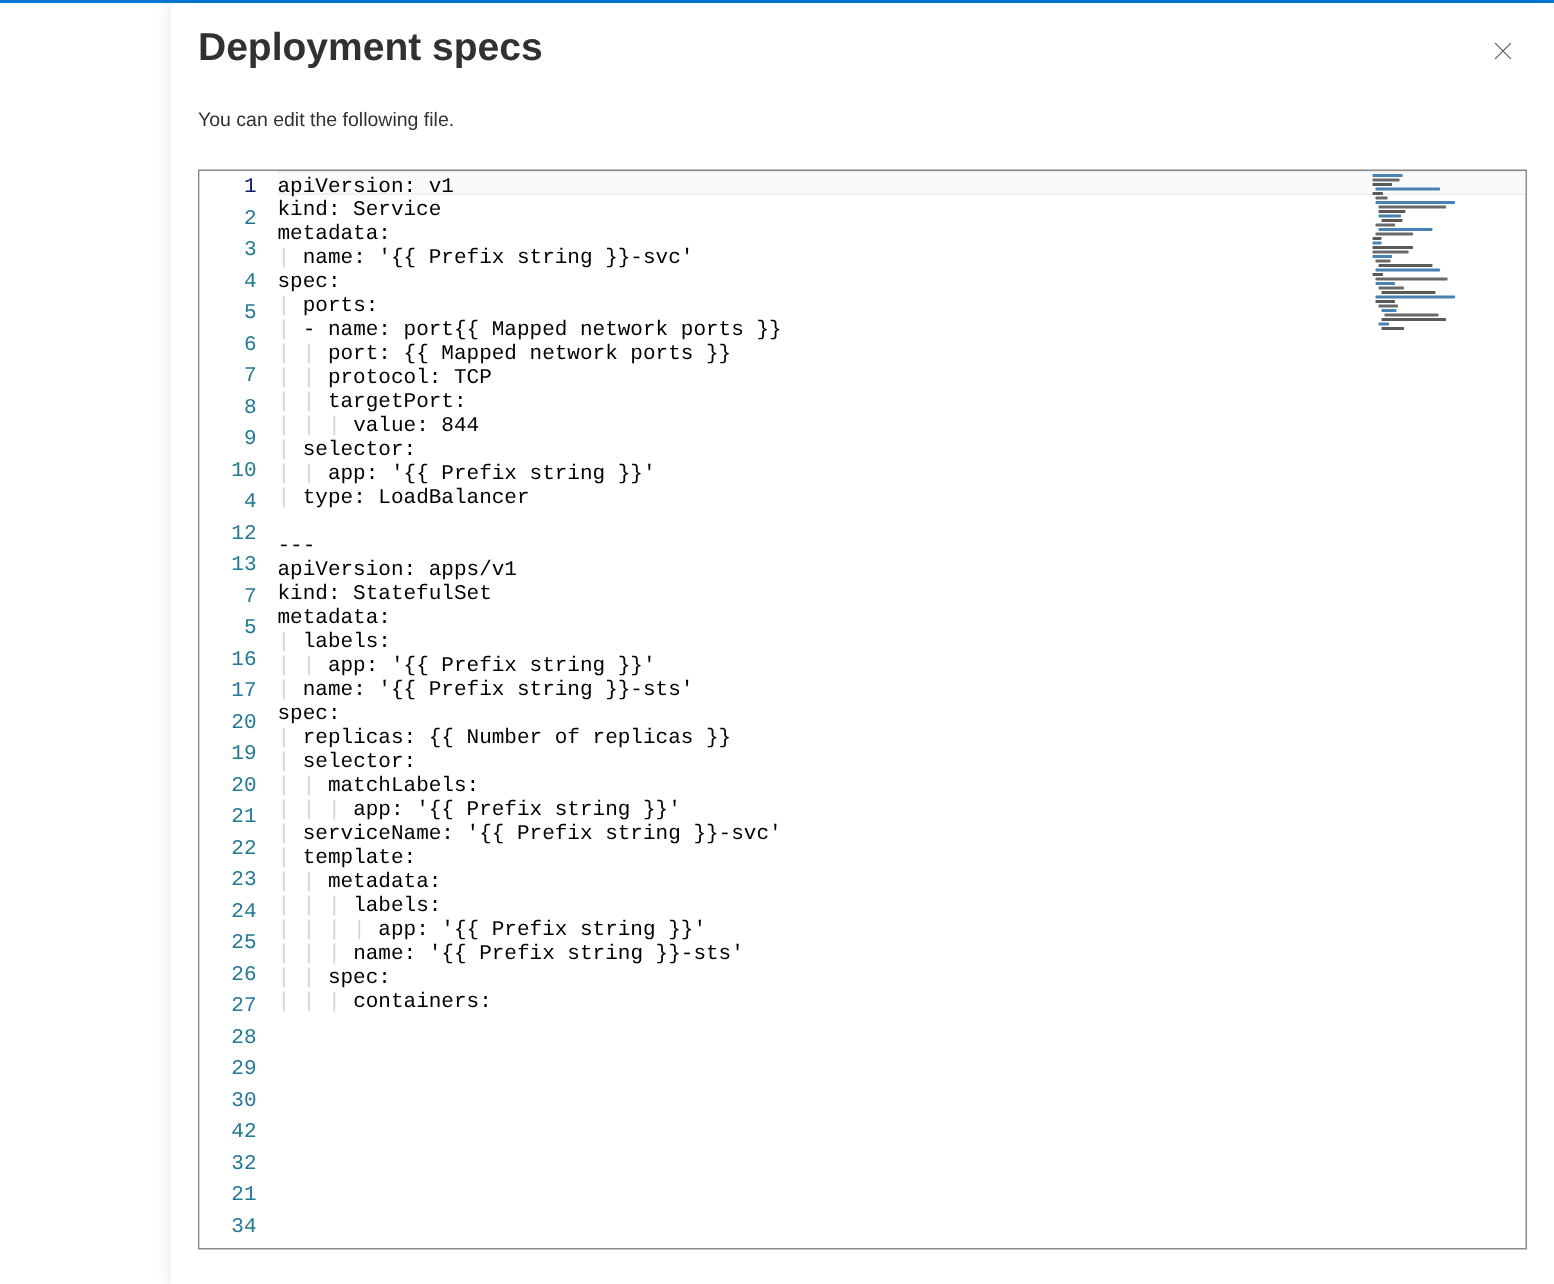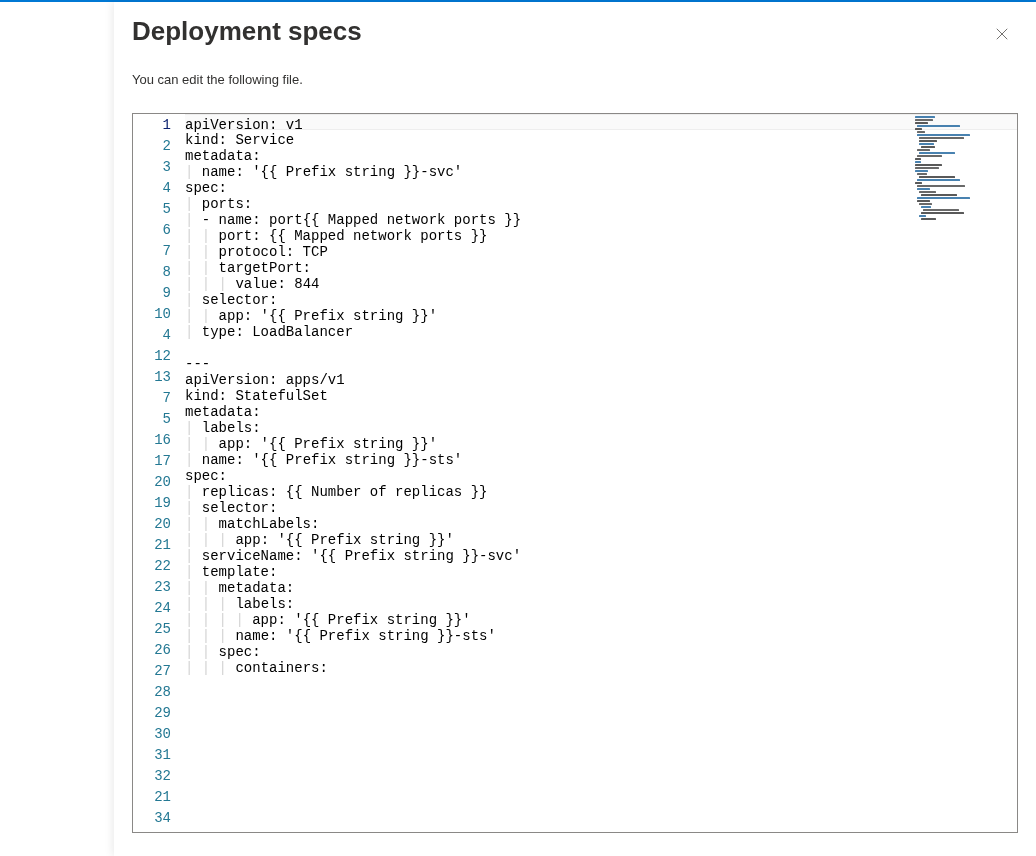--- a/index.html
+++ b/index.html
@@ -185,21 +185,21 @@
         <div class="ln">21</div>
         <div class="ln">22</div>
         <div class="ln">23</div>
         <div class="ln">24</div>
         <div class="ln">25</div>
         <div class="ln">26</div>
         <div class="ln">27</div>
         <div class="ln">28</div>
         <div class="ln">29</div>
         <div class="ln">30</div>
-        <div class="ln">31</div>
+        <div class="ln">42</div>
         <div class="ln">32</div>
         <div class="ln">21</div>
         <div class="ln">34</div>
         <div class="ln">35</div>
       </div>
     <div class="code-area" id="code"><div class="cl highlight"><span class="indent-guides"></span><span class="code-text">apiVersion: v1</span></div><div class="cl"><span class="indent-guides"></span><span class="code-text">kind: Service</span></div><div class="cl"><span class="indent-guides"></span><span class="code-text">metadata:</span></div><div class="cl"><span class="indent-guides">|&nbsp;</span><span class="code-text">name: '{{ Prefix string }}-svc'</span></div><div class="cl"><span class="indent-guides"></span><span class="code-text">spec:</span></div><div class="cl"><span class="indent-guides">|&nbsp;</span><span class="code-text">ports:</span></div><div class="cl"><span class="indent-guides">|&nbsp;</span><span class="code-text">- name: port{{ Mapped network ports }}</span></div><div class="cl"><span class="indent-guides">|&nbsp;|&nbsp;</span><span class="code-text">port: {{ Mapped network ports }}</span></div><div class="cl"><span class="indent-guides">|&nbsp;|&nbsp;</span><span class="code-text">protocol: TCP</span></div><div class="cl"><span class="indent-guides">|&nbsp;|&nbsp;</span><span class="code-text">targetPort:</span></div><div class="cl"><span class="indent-guides">|&nbsp;|&nbsp;|&nbsp;</span><span class="code-text">value: 844</span></div><div class="cl"><span class="indent-guides">|&nbsp;</span><span class="code-text">selector:</span></div><div class="cl"><span class="indent-guides">|&nbsp;|&nbsp;</span><span class="code-text">app: '{{ Prefix string }}'</span></div><div class="cl"><span class="indent-guides">|&nbsp;</span><span class="code-text">type: LoadBalancer</span></div><div class="cl"><span class="indent-guides"></span><span class="code-text"></span></div><div class="cl"><span class="indent-guides"></span><span class="code-text">---</span></div><div class="cl"><span class="indent-guides"></span><span class="code-text">apiVersion: apps/v1</span></div><div class="cl"><span class="indent-guides"></span><span class="code-text">kind: StatefulSet</span></div><div class="cl"><span class="indent-guides"></span><span class="code-text">metadata:</span></div><div class="cl"><span class="indent-guides">|&nbsp;</span><span class="code-text">labels:</span></div><div class="cl"><span class="indent-guides">|&nbsp;|&nbsp;</span><span class="code-text">app: '{{ Prefix string }}'</span></div><div class="cl"><span class="indent-guides">|&nbsp;</span><span class="code-text">name: '{{ Prefix string }}-sts'</span></div><div class="cl"><span class="indent-guides"></span><span class="code-text">spec:</span></div><div class="cl"><span class="indent-guides">|&nbsp;</span><span class="code-text">replicas: {{ Number of replicas }}</span></div><div class="cl"><span class="indent-guides">|&nbsp;</span><span class="code-text">selector:</span></div><div class="cl"><span class="indent-guides">|&nbsp;|&nbsp;</span><span class="code-text">matchLabels:</span></div><div class="cl"><span class="indent-guides">|&nbsp;|&nbsp;|&nbsp;</span><span class="code-text">app: '{{ Prefix string }}'</span></div><div class="cl"><span class="indent-guides">|&nbsp;</span><span class="code-text">serviceName: '{{ Prefix string }}-svc'</span></div><div class="cl"><span class="indent-guides">|&nbsp;</span><span class="code-text">template:</span></div><div class="cl"><span class="indent-guides">|&nbsp;|&nbsp;</span><span class="code-text">metadata:</span></div><div class="cl"><span class="indent-guides">|&nbsp;|&nbsp;|&nbsp;</span><span class="code-text">labels:</span></div><div class="cl"><span class="indent-guides">|&nbsp;|&nbsp;|&nbsp;|&nbsp;</span><span class="code-text">app: '{{ Prefix string }}'</span></div><div class="cl"><span class="indent-guides">|&nbsp;|&nbsp;|&nbsp;</span><span class="code-text">name: '{{ Prefix string }}-sts'</span></div><div class="cl"><span class="indent-guides">|&nbsp;|&nbsp;</span><span class="code-text">spec:</span></div><div class="cl"><span class="indent-guides">|&nbsp;|&nbsp;|&nbsp;</span><span class="code-text">containers:</span></div></div>
     <div class="minimap" id="minimap">
         <div class="mm-row">
           <div class="mm-seg" style="width: 0px; background: transparent;"></div>
           <div class="mm-seg" style="width: 19.6px; background: rgb(42, 109, 163);"></div>

